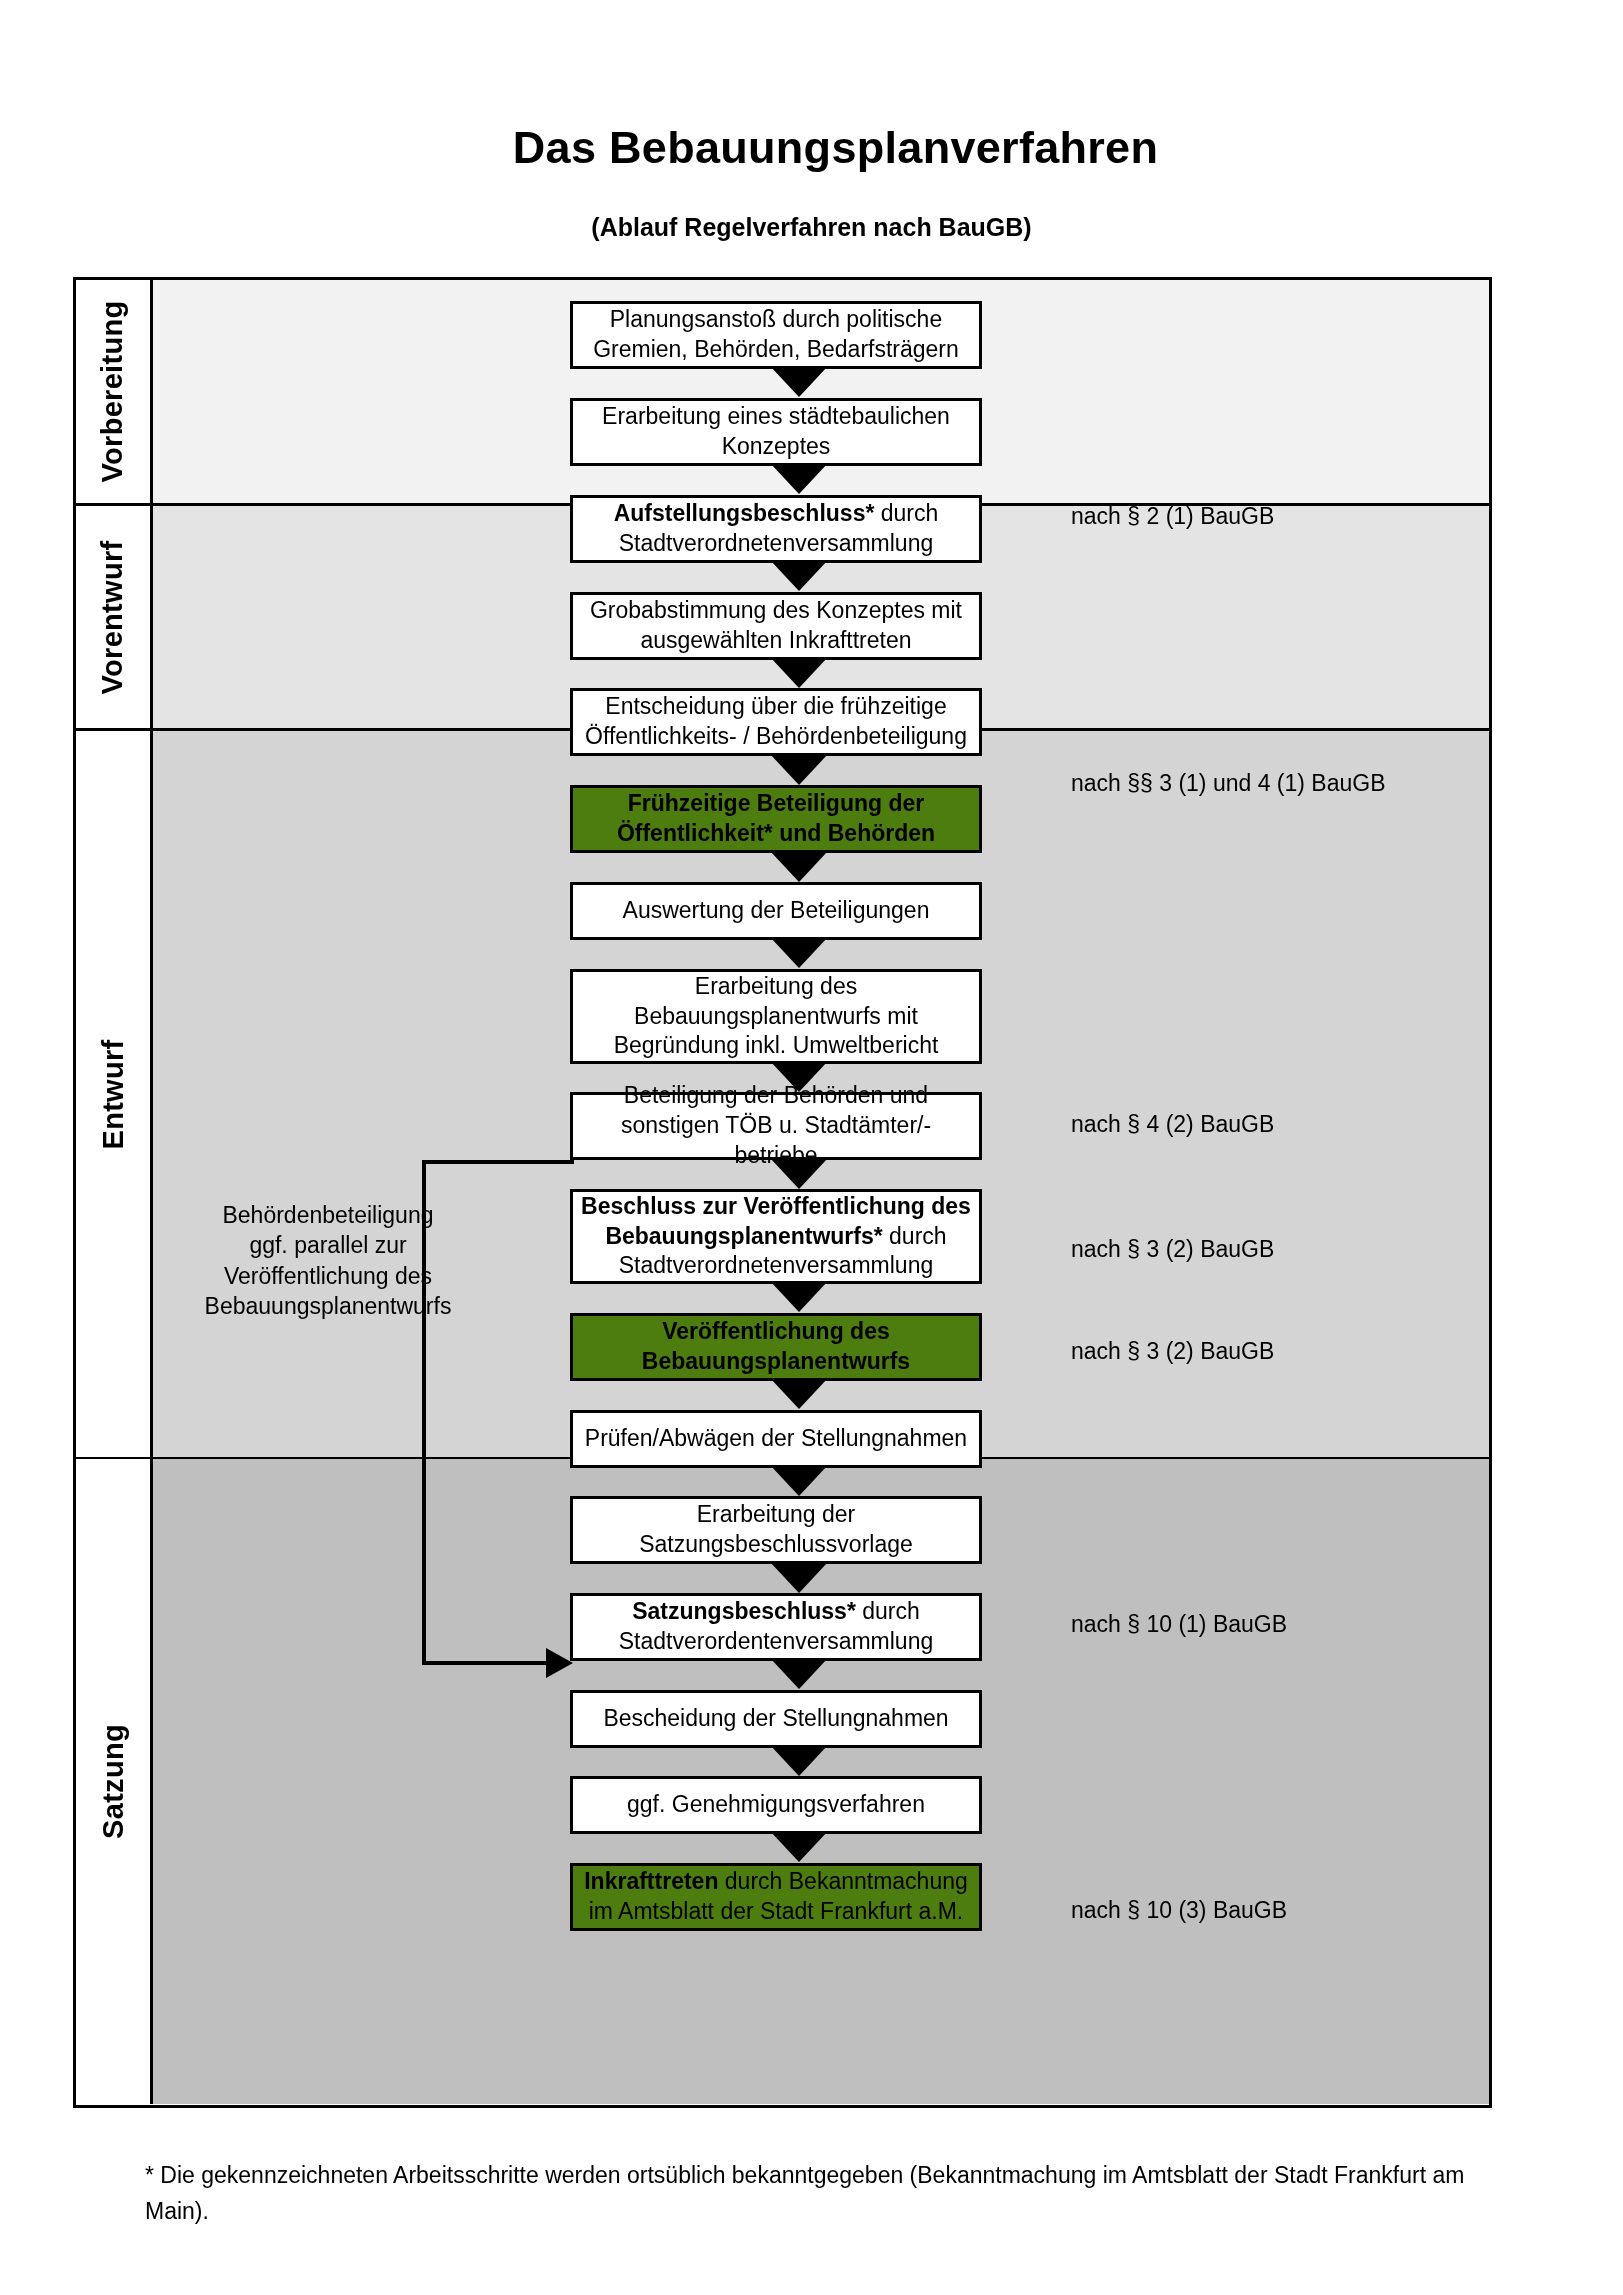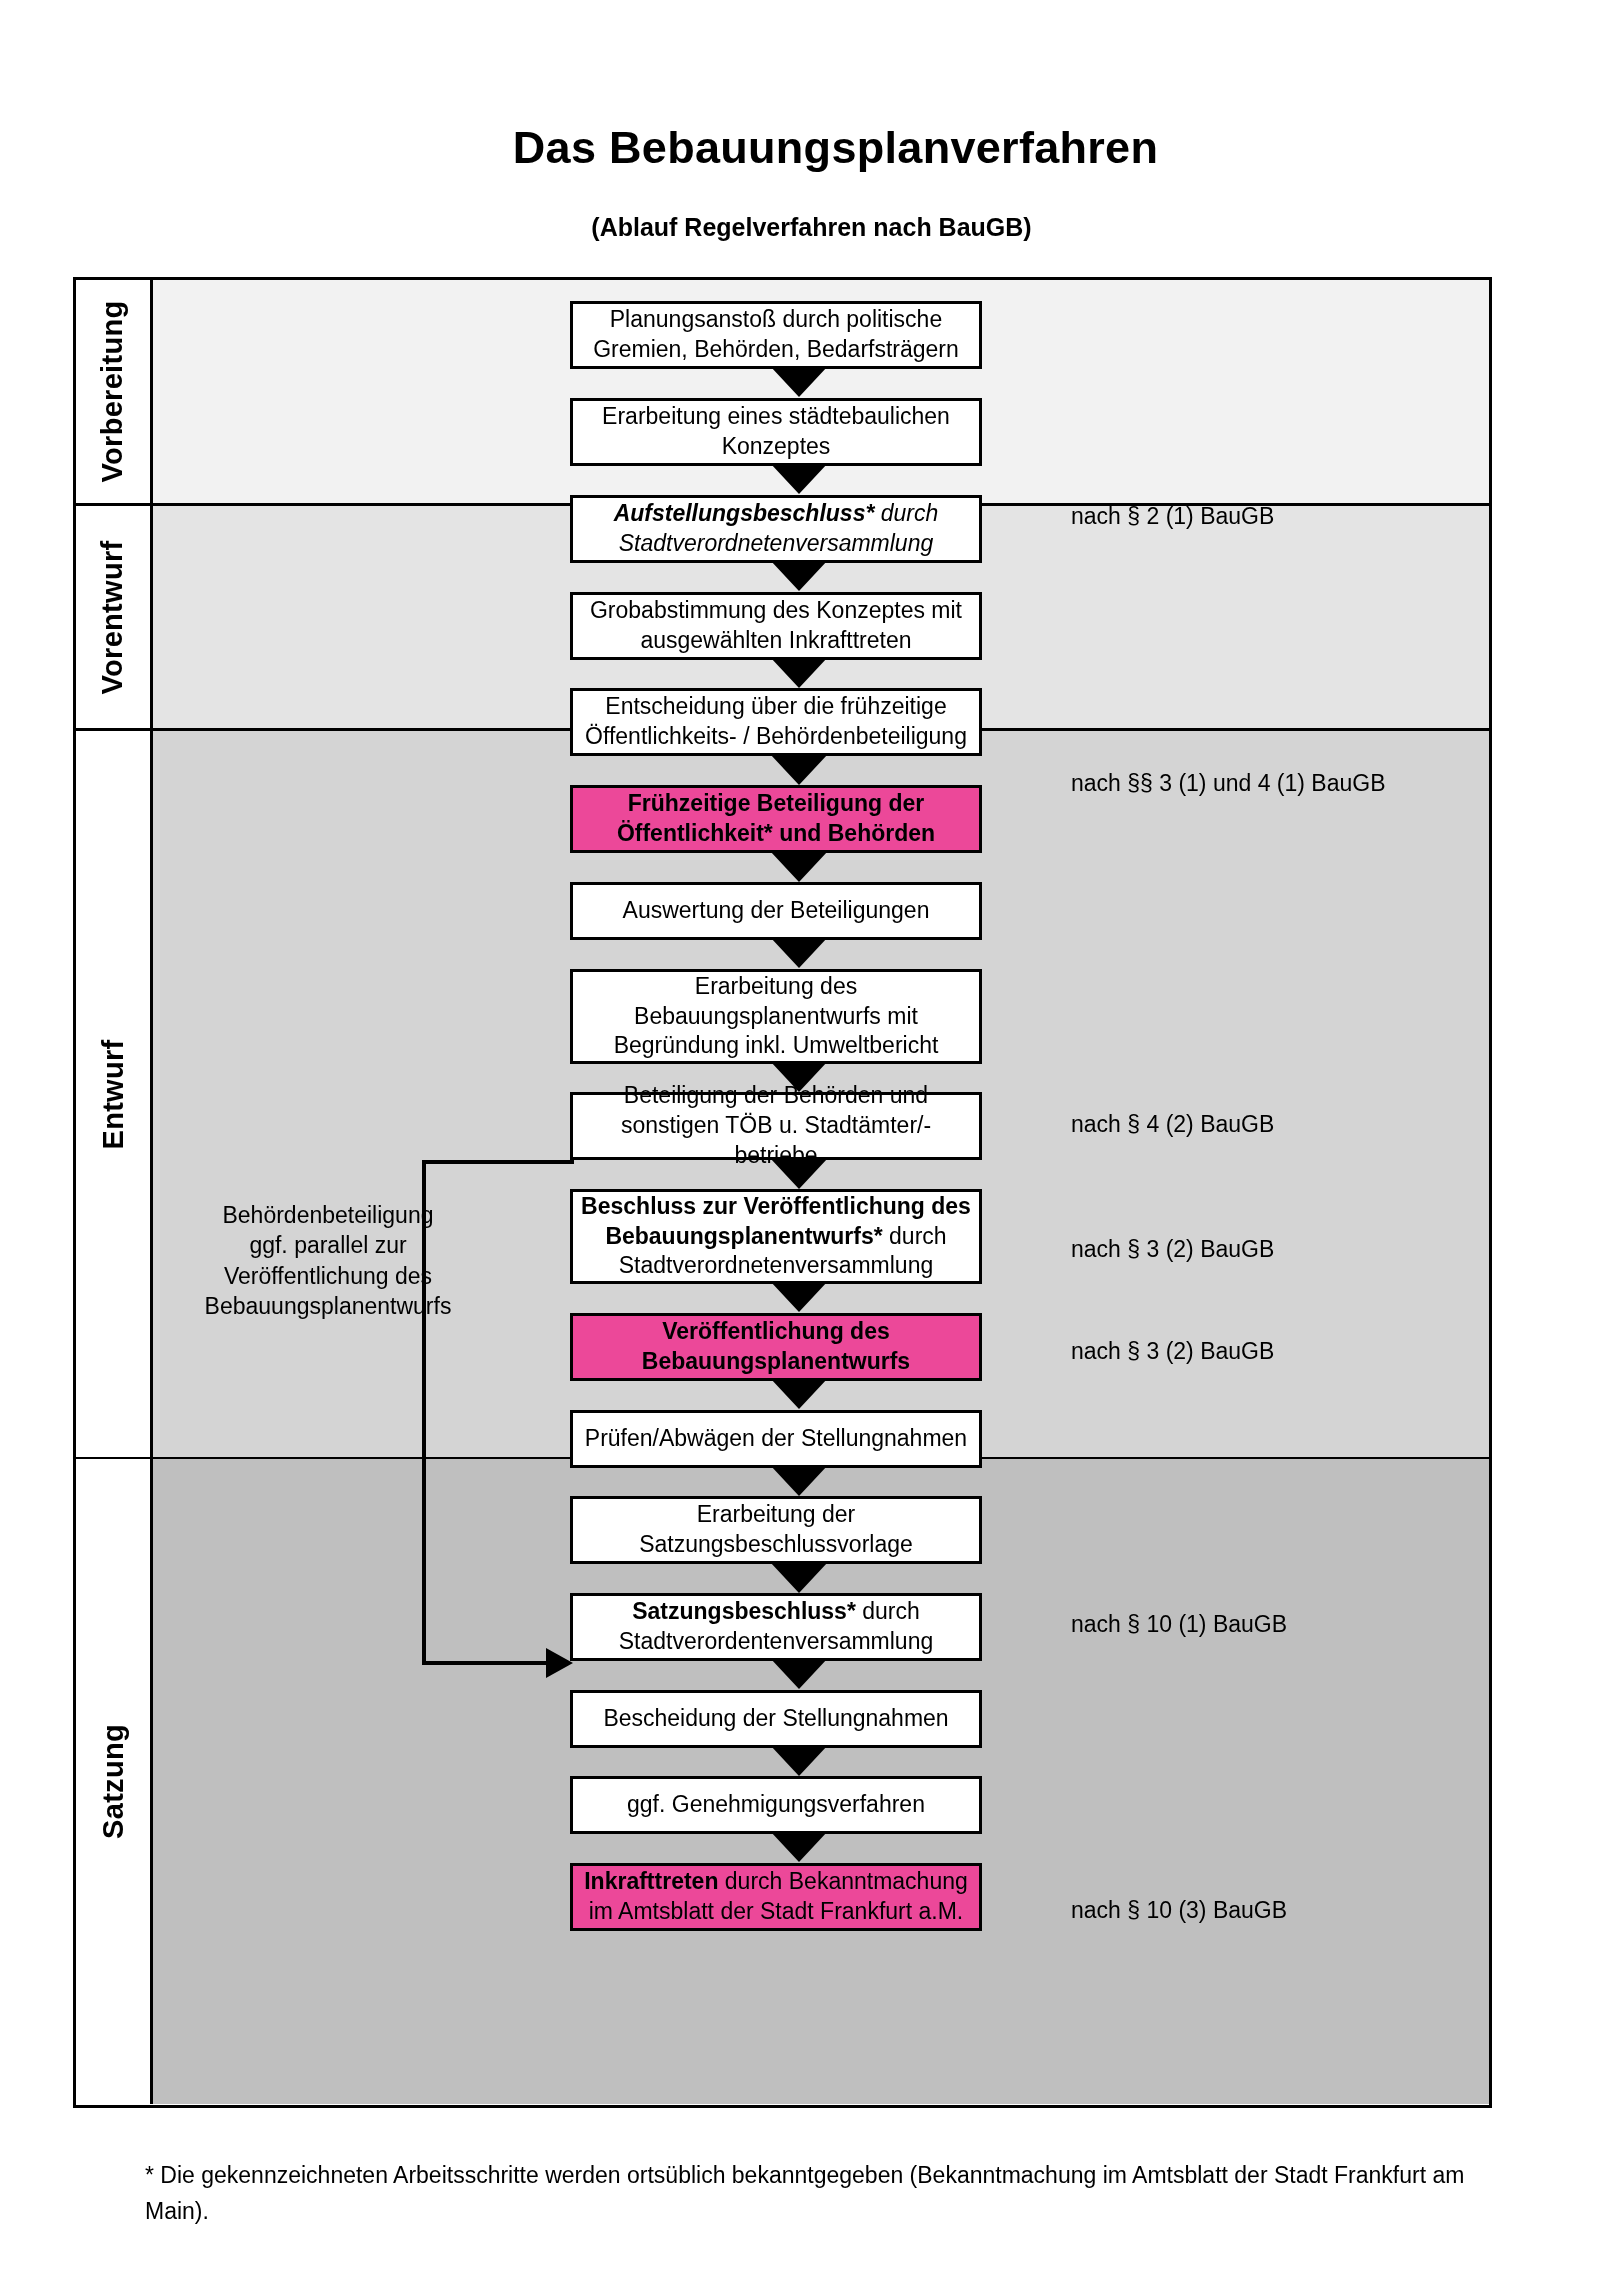--- a/index.html
+++ b/index.html
@@ -65,21 +65,21 @@
     left:494px;          
     border:3.3px solid #000;
     box-sizing:border-box;
     background:#ffffff;
     display:flex; align-items:center; justify-content:center;
     text-align:center;
     font-size:23px;
     line-height:1.30;
     padding:3.9px 6.5px;
   }
-  .pbox.blue { background:#ec4899; }
+  .pbox.blue { background:#4d7c0f; }
   .pbox .b { font-weight:bold; }
 
   
   .arrow {
     position:absolute;
     left:694px;           
     width:0; height:0;
     border-left:29px solid transparent;
     border-right:29px solid transparent;
     border-top:31px solid #000;
@@ -185,21 +185,21 @@
   <div class="arrow" style="top:86px;"></div>
 
   <div class="pbox" style="top:118px; height:68px;">
     <div>
       <span>Erarbeitung eines städtebaulichen</span><br>
       <span>Konzeptes</span>
     </div>
   </div>
   <div class="arrow" style="top:183px;"></div>
 
-  <div class="pbox" style="top:215px; height:68px;font-style:italic;">
+  <div class="pbox" style="top:215px; height:68px;">
     <div>
       <span class="b">Aufstellungsbeschluss*</span><span> durch</span><br>
       <span>Stadtverordnetenversammlung</span>
     </div>
   </div>
   <div class="arrow" style="top:280px;"></div>
 
   <div class="pbox" style="top:312px; height:68px;">
     <div>
       <span>Grobabstimmung des Konzeptes mit</span><br>

